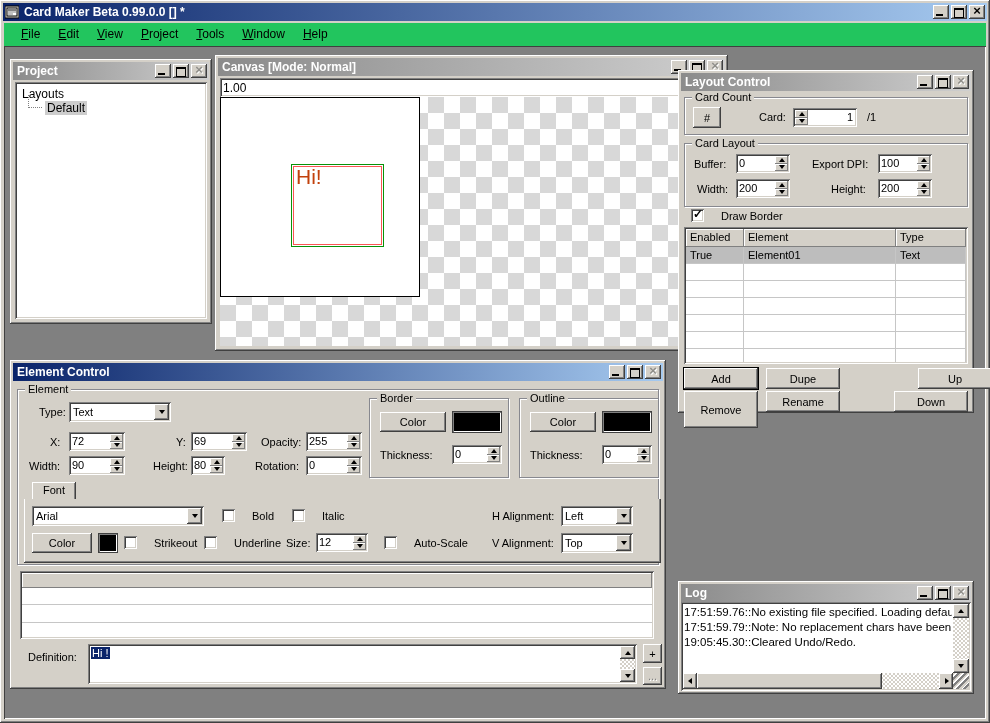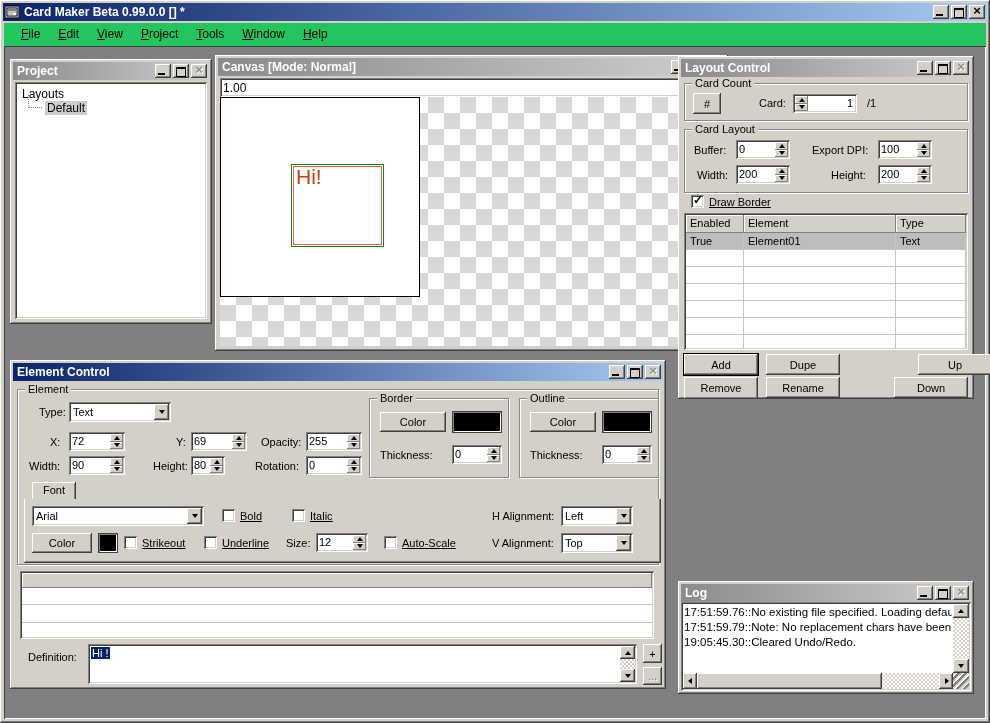--- a/index.html
+++ b/index.html
@@ -79,21 +79,21 @@
   .tri-up, .tri-dn { position:absolute; left:50%; top:50%; width:0; height:0; }
   .tri-up { margin:-2px 0 0 -3px; border-left:3px solid transparent; border-right:3px solid transparent; border-bottom:4px solid #000; }
   .tri-dn { margin:-2px 0 0 -3px; border-left:3px solid transparent; border-right:3px solid transparent; border-top:4px solid #000; }
   .combo { position:absolute; height:20px; background:#fff;
     box-shadow: inset 1px 1px 0 #808080, inset -1px -1px 0 #fff, inset 2px 2px 0 #404040, inset -2px -2px 0 #d4d0c8; }
   .combo .val { position:absolute; left:4px; top:4px; font-size:11px; white-space:nowrap; }
   .combo .drop { position:absolute; right:2px; top:2px; bottom:2px; width:15px;
     background:#d4d0c8; box-shadow: inset -1px -1px 0 #404040, inset 1px 1px 0 #fff, inset -2px -2px 0 #808080; }
 
   
-  .checkbox { position:absolute; display:flex; align-items:center; gap:5px;text-decoration:underline; }
+  .checkbox { position:absolute; display:flex; align-items:center; gap:17px; }
   .cb-box { width:13px; height:13px; background:#fff; position:relative;
     box-shadow: inset 1px 1px 0 #808080, inset -1px -1px 0 #fff, inset 2px 2px 0 #404040, inset -2px -2px 0 #d4d0c8; }
   .cb-box.checked::after { content:"✓"; position:absolute; left:2px; top:-2px; font-size:12px; font-weight:bold; }
   .cb-label { font-size:11px; white-space:nowrap; }
 
   
   .swatch { position:absolute; background:#000; box-shadow: inset 1px 1px 0 #808080, inset -1px -1px 0 #fff; border:1px solid #404040; }
 
   
   .grid-hcell { background:#d4d0c8; box-shadow: inset -1px -1px 0 #808080, inset 1px 1px 0 #fff; padding:2px 4px; font-size:11px; overflow:hidden; white-space:nowrap; }
@@ -206,21 +206,21 @@
         <div style="position:absolute;left:0;top:0;width:200px;height:200px;background:#fff;border:1px solid #000;">
           <div style="position:absolute;left:70px;top:66px;width:93px;height:83px;border:1px solid #089108;">
             <div style="position:absolute;left:1px;top:1px;right:1px;bottom:1px;border:1px solid #fb5555;">
               <span style="position:absolute;left:2px;top:-2px;font-size:21px;color:#c2410c;">Hi!</span>
             </div>
           </div>
         </div>
       </div>
     </div>
 
-    <div class="window frame-out" style="left:674px;top:10px;width:296px;height:343px;padding-left:20px;">
+    <div class="window frame-out" style="left:674px;top:24px;width:296px;height:343px;padding-left:20px;">
       <div class="titlebar tb-inactive">
         <span class="tb-title">Layout Control</span>
         <div class="tb-btns">
           <div class="cap-btn cap-min"></div>
           <div class="cap-btn cap-max"></div>
           <div class="cap-btn cap-close disabled"></div>
         </div>
       </div>
       <div style="position:absolute;left:3px;right:3px;top:21px;bottom:3px;">
 
@@ -340,21 +340,21 @@
                 <div class="grid-cell" style="width:58px;"></div>
                 <div class="grid-cell" style="width:152px;"></div>
                 <div class="grid-cell" style="flex:1;"></div>
               </div>
           </div>
         </div>
 
         <button class="push default" style="left:3px;top:277px;width:74px;height:21px;border:none;font-family:inherit;">Add</button>
         <button class="push" style="left:85px;top:277px;width:74px;height:21px;border:none;font-family:inherit;">Dupe</button>
         <button class="push" style="left:213px;top:277px;width:74px;height:21px;border:none;font-family:inherit;margin-left:24px;">Up</button>
-        <button class="push" style="left:3px;top:300px;width:74px;height:22px;border:none;font-family:inherit;">Remove</button>
+        <button class="push" style="left:3px;top:300px;width:74px;height:37px;border:none;font-family:inherit;">Remove</button>
         <button class="push" style="left:85px;top:300px;width:74px;height:21px;border:none;font-family:inherit;">Rename</button>
         <button class="push" style="left:213px;top:300px;width:74px;height:21px;border:none;font-family:inherit;">Down</button>
       </div>
     </div>
 
     <div class="window frame-out" style="left:6px;top:314px;width:656px;height:329px;padding-left:18px;">
       <div class="titlebar tb-active">
         <span class="tb-title">Element Control</span>
         <div class="tb-btns">
           <div class="cap-btn cap-min"></div>

